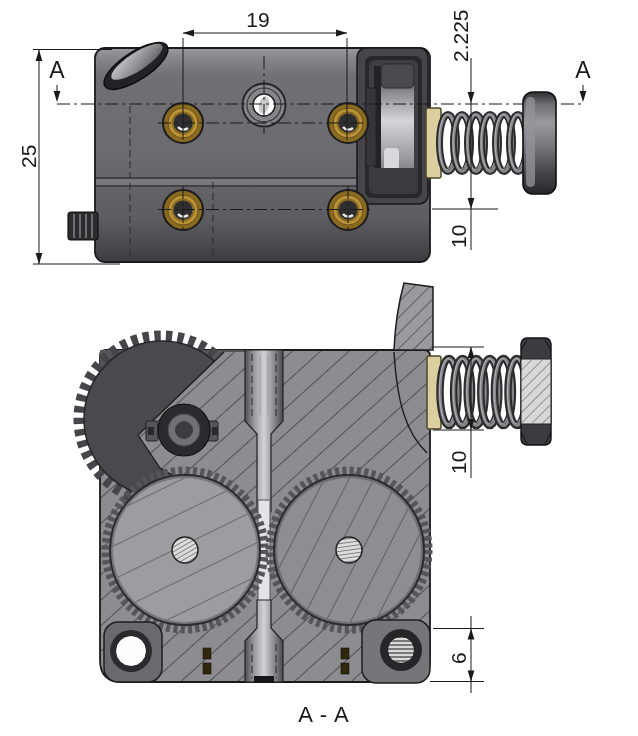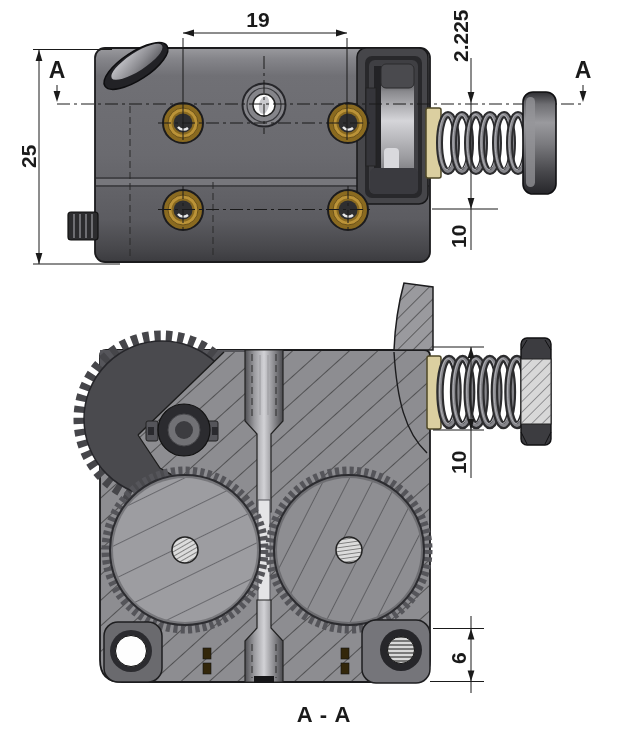--- a/index.html
+++ b/index.html
@@ -1,17 +1,17 @@
 <!DOCTYPE html>
 <html><head>
 <meta charset="utf-8">
 <style>
   html,body{margin:0;padding:0;background:#ffffff;}
   .stage{position:relative;width:638px;height:736px;background:#fff;overflow:hidden;
-         font-family:"Liberation Sans",sans-serif;font-weight:bold;}
+         font-family:"Liberation Sans",sans-serif;}
   svg{display:block}
   text{font-family:"Liberation Sans",sans-serif;fill:#1a1a1a;}
   .dim-text{font-size:21px;}
   .marker-text{font-size:23px;}
   .title-text{font-size:22px;letter-spacing:1px;}
   .thin{stroke:#1a1a1a;stroke-width:1;fill:none;}
   .cline{stroke:#1a1a1a;stroke-width:1;fill:none;stroke-dasharray:13 4 3 4;}
   .hid{stroke:#2a2a2a;stroke-width:1;fill:none;stroke-dasharray:7 4;}
   .arr{fill:#1a1a1a;stroke:none;}
 </style>

